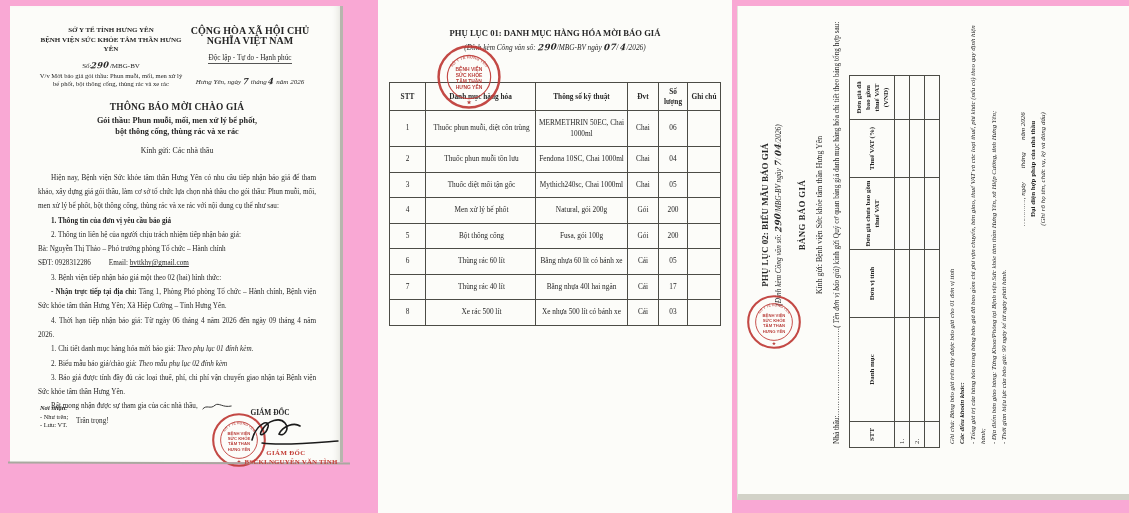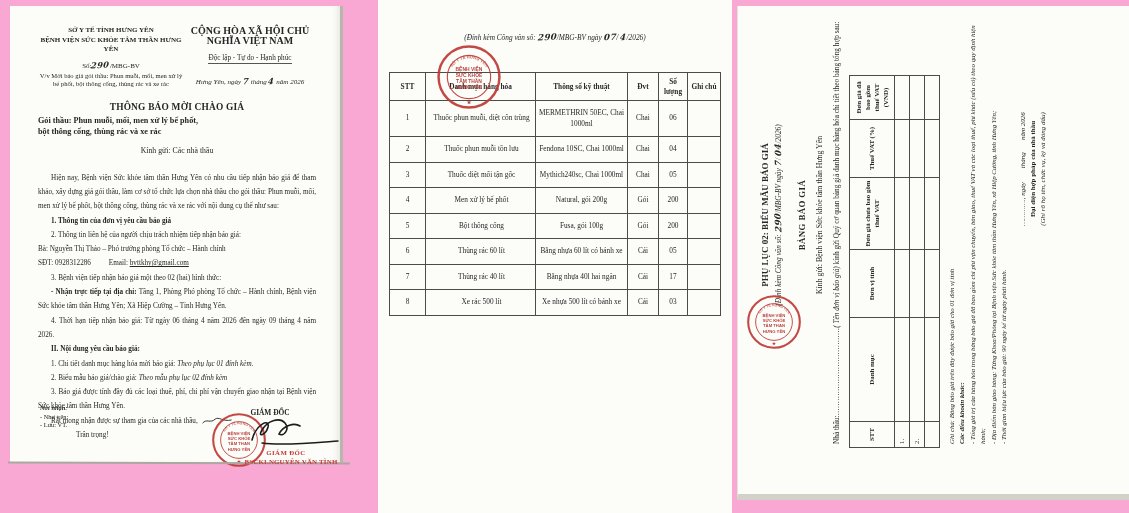--- a/index.html
+++ b/index.html
@@ -18,21 +18,21 @@
   .u{text-decoration:underline;}
   .f70{font-size:7px;line-height:9.5px;}
   .f74{font-size:10px;line-height:10px;}
   .motto2{font-size:7.2px;font-weight:normal;display:inline-block;border-bottom:1px solid #555;padding-bottom:1px;}
   .docno{font-size:7px;margin-top:5px;}
   .subj{font-size:6.6px;line-height:8.6px;margin-top:2px;}
   .dateline{font-size:7px;font-style:italic;margin-top:12px;}
   .hw{font-family:"DejaVu Serif",serif;font-style:italic;font-weight:700;display:inline-block;
       transform:rotate(-3deg) skewX(-7deg);font-size:1.18em;letter-spacing:.4px;}
   .t1{text-align:center;font-size:9.4px;font-weight:bold;margin-top:13px;letter-spacing:.2px;}
-  .t2{text-align:left;font-size:8.2px;font-weight:bold;line-height:11px;margin-top:3px;}
+  .t2{text-align:center;font-size:8.2px;font-weight:bold;line-height:11px;margin-top:3px;}
   .salut{text-align:center;font-size:7.8px;margin-top:9px;}
   .bod{margin-top:16px;}
   .bod p{margin:0;font-size:7.2px;line-height:14.3px;text-align:justify;}
   .ind{text-indent:13px;}
   .ml38{margin-left:38px !important;}
   .sp{display:inline-block;width:16px;}
   .footer-l{position:absolute;left:30px;top:398px;font-size:6.4px;line-height:8.6px;}
   .sign-head{position:absolute;left:200px;top:402px;width:120px;text-align:center;font-size:7.4px;font-weight:bold;}
   .stamp{position:absolute;opacity:.92;}
   .stamp1{left:201px;top:406px;width:56px;height:56px;}
@@ -118,21 +118,20 @@
       <p>
         <span>SĐT: 0928312286</span><span class="sp"></span>
         <span>Email:</span>
         <span class="u">bvttkhy@gmail.com</span>
       </p>
       <p class="ind">3. Bệnh viện tiếp nhận báo giá một theo 02 (hai) hình thức:</p>
       <p class="ind">
         <span class="b">- Nhận trực tiếp tại địa chỉ:</span><span> Tầng 1, Phòng Phó phòng Tổ chức – Hành chính, Bệnh viện Sức khỏe tâm thần Hưng Yên; Xã Hiệp Cường – Tỉnh Hưng Yên.</span>
       </p>
       <p class="ind">4. Thời hạn tiếp nhận báo giá: Từ ngày 06 tháng 4 năm 2026 đến ngày 09 tháng 4 năm 2026.</p>
-      <p class="ind b">II. Nội dung yêu cầu báo giá:</p>
       <p class="ind">
         <span>1. Chi tiết danh mục hàng hóa mời báo giá: </span><span class="i">Theo phụ lục 01 đính kèm.</span>
       </p>
       <p class="ind">
         <span>2. Biểu mẫu báo giá/chào giá: </span><span class="i">Theo mẫu phụ lục 02 đính kèm</span>
       </p>
       <p class="ind">3. Báo giá được tính đầy đủ các loại thuế, phí, chi phí vận chuyển giao nhận tại Bệnh viện Sức khỏe tâm thần Hưng Yên.</p>
       <p class="ind">
         <span>Rất mong nhận được sự tham gia của các nhà thầu,</span><svg class="squig" width="34" height="10" viewBox="0 0 36 10">
             <path d="M3,7 C7,2 11,8 16,3 C20,0 24,6 33,4" stroke="#2a2a2a" stroke-width="1" fill="none" stroke-linecap="round"></path>
@@ -164,20 +163,21 @@
     <svg class="sig" viewBox="0 0 100 40">
       <path d="M10,28 C14,12 28,6 26,15 C24,23 15,26 20,18 C26,8 38,5 43,11 C48,17 42,25 37,22 C41,14 52,10 58,14" stroke="#1b1b1b" stroke-width="1.6" fill="none" stroke-linecap="round"></path>
       <path d="M20,31 C40,34 70,31 96,29" stroke="#1b1b1b" stroke-width="1.4" fill="none" stroke-linecap="round"></path>
     </svg>
     <div class="red-title">GIÁM ĐỐC</div>
     <div class="red-name">BSCKI.NGUYỄN VĂN TÌNH</div>
   </div>
   <div class="p1-edge"></div>
 
   <div class="page" id="page2">
+    <div class="p2-title">PHỤ LỤC 01: DANH MỤC HÀNG HÓA MỜI BÁO GIÁ</div>
     <div class="p2-sub">
       <span>(Đính kèm Công văn số:</span>
       <span class="hw">290</span><span>/MBG-BV ngày</span>
       <span class="hw">07</span><span>/</span>
       <span class="hw">4</span><span>/2026)</span>
     </div>
 
     <svg class="stamp stamp2 stamp-svg" viewBox="0 0 64 64">
       <circle cx="32" cy="32" r="29.5" fill="none" stroke="#bf3a36" stroke-width="2.4"></circle>
       <circle cx="32" cy="32" r="21" fill="none" stroke="#bf3a36" stroke-width="1.1"></circle>

